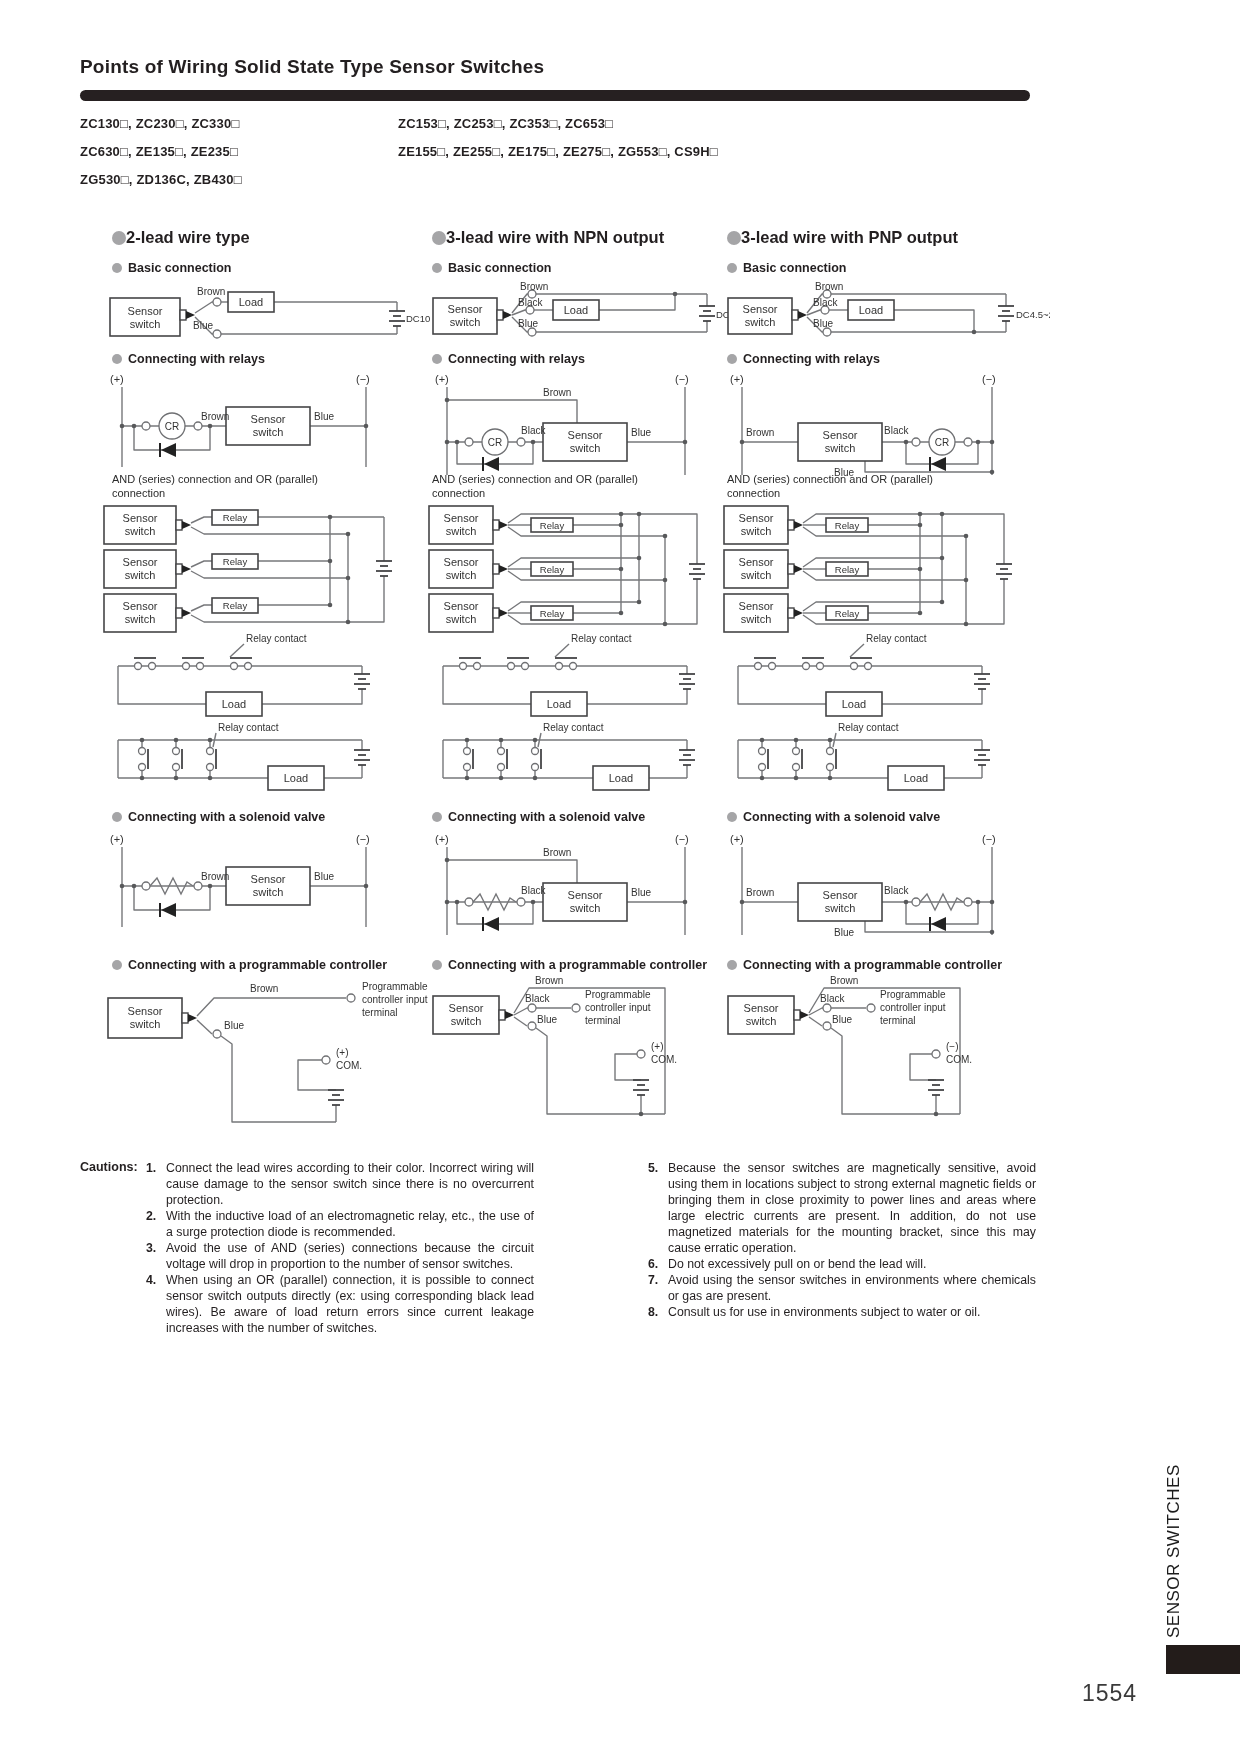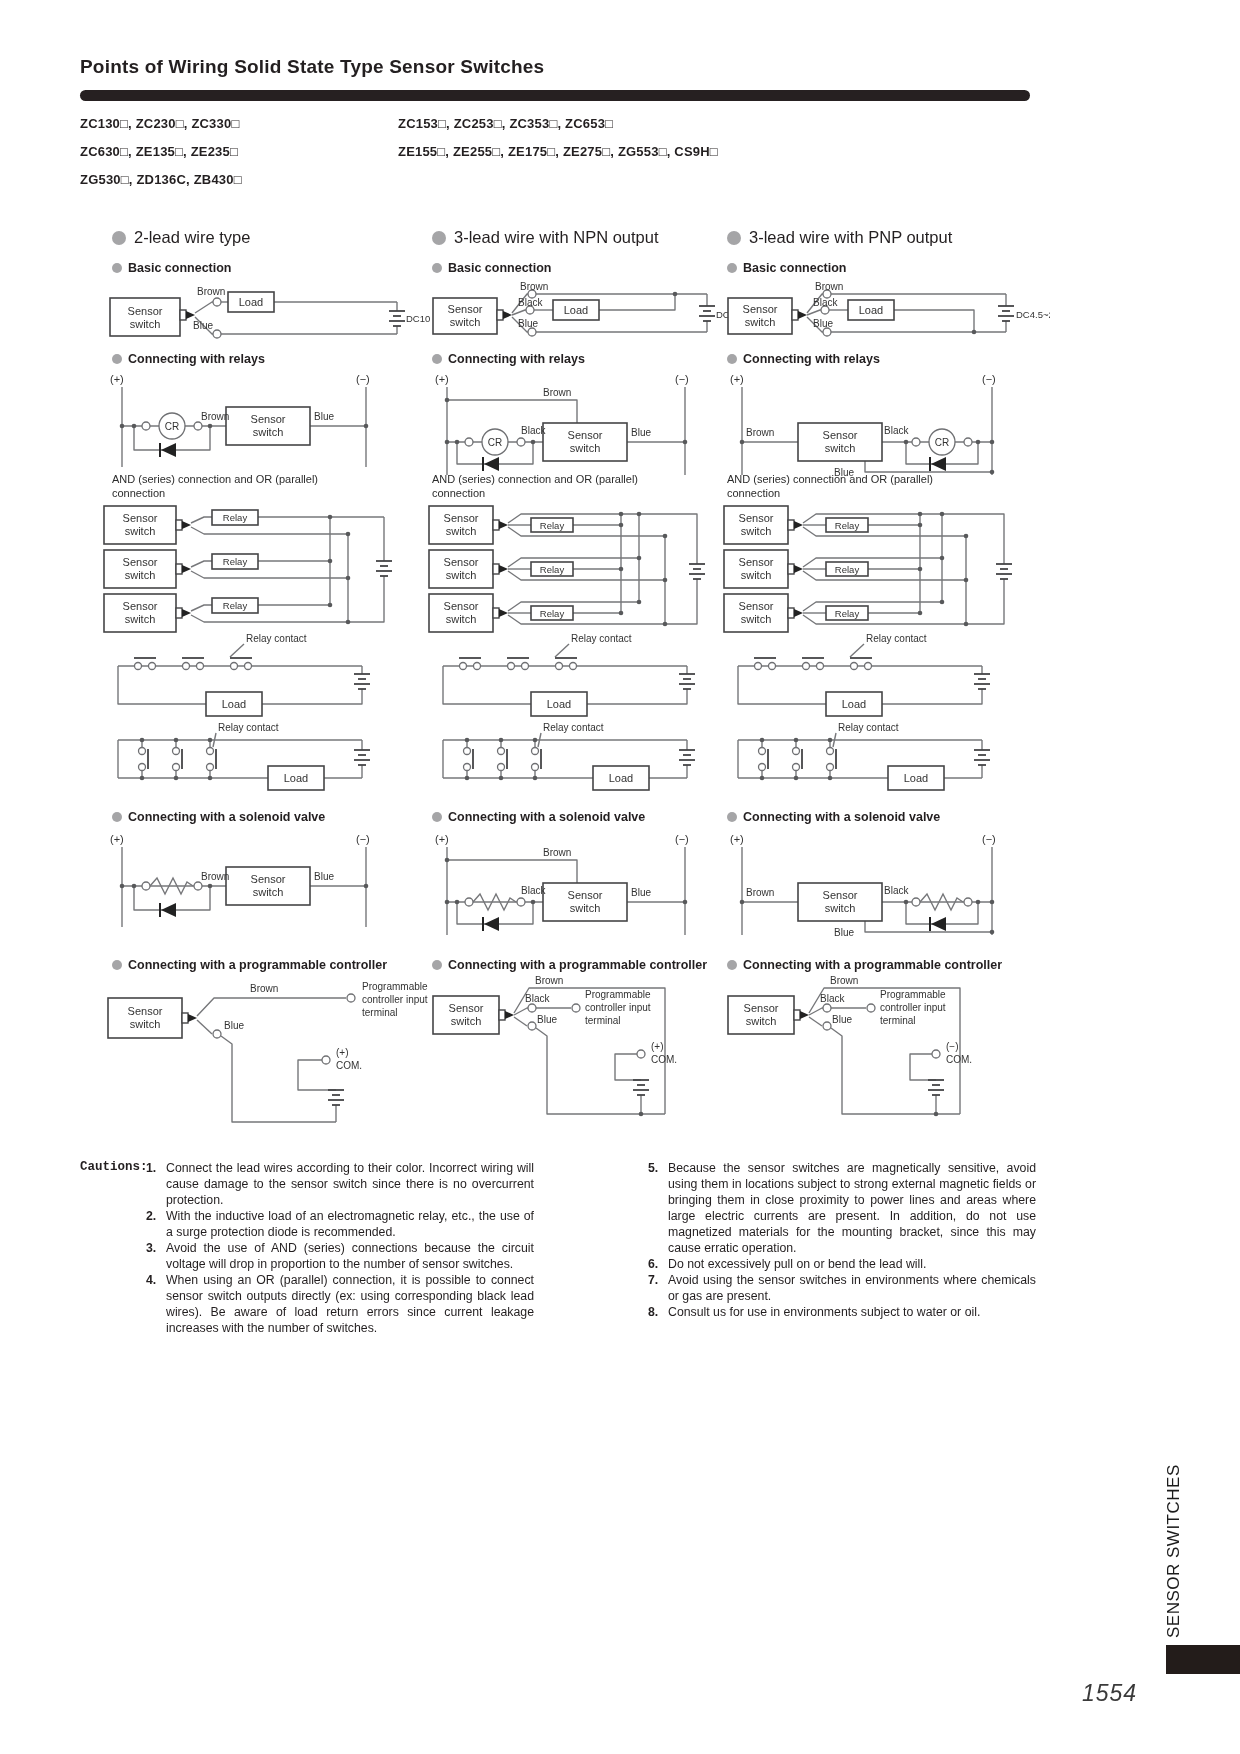--- a/index.html
+++ b/index.html
@@ -4,43 +4,43 @@
 <style>
   html,body{margin:0;padding:0;background:#ffffff;}
   body{font-family:"Liberation Sans","DejaVu Sans",sans-serif;color:#231f20;}
   .sheet{position:relative;width:1240px;height:1754px;background:#fff;overflow:hidden;padding-left:15px;}
   .abs{position:absolute;}
   .page-title{left:80px;top:56px;font-size:19px;font-weight:bold;letter-spacing:.2px;}
   .title-bar{left:80px;top:90px;width:950px;height:11px;background:#262021;border-radius:6px;}
   .models{font-size:13px;font-weight:bold;line-height:28px;letter-spacing:.2px;}
   .models-left{left:80px;top:110px;}
   .models-right{left:398px;top:110px;}
-  .col-title{display:flex;align-items:center;gap:8px;font-size:16.5px;font-weight:normal;}
+  .col-title{display:flex;align-items:center;font-size:16.5px;font-weight:bold;}
   .bullet-lg{width:14px;height:14px;border-radius:50%;background:#a5a5a7;flex:none;}
   .sub-title{display:flex;align-items:center;gap:6px;font-size:12.5px;font-weight:bold;justify-content:space-between;}
   .bullet-sm{width:10px;height:10px;border-radius:50%;background:#a5a5a7;flex:none;}
   .andor-text{font-size:11px;line-height:1.3;width:258px;color:#2b2b2b;}
   
   svg text{font-family:"Liberation Sans","DejaVu Sans",sans-serif;fill:#333;font-size:10px;}
   svg .cc{text-anchor:middle;font-size:11px;}
   svg .s9{text-anchor:middle;font-size:9.5px;}
   svg .t11{font-size:11px;}
   svg .bx{fill:#fff;stroke:#454547;stroke-width:1.6;}
   svg .w{stroke:#76777a;stroke-width:1.4;fill:none;stroke-linejoin:round;}
   svg .tm{fill:#fff;stroke:#6f7073;stroke-width:1.3;}
   svg .dt{fill:#58595b;stroke:none;}
   
-  .cautions-heading{left:80px;top:1160px;font-size:12.5px;font-weight:bold;font-family:Liberation Mono, monospace;}
+  .cautions-heading{left:80px;top:1160px;font-size:12.5px;font-weight:bold;}
   .c-col{font-size:12.3px;line-height:16px;}
   .c-item{display:flex;}
   .c-num{width:20px;flex:none;font-weight:bold;}
   .c-text{text-align:justify;}
   .side-tab-text{left:1164px;top:1638px;transform:rotate(-90deg);transform-origin:0 0;font-size:17px;letter-spacing:.5px;white-space:nowrap;color:#1c1c1c;}
   .side-tab-block{left:1166px;top:1645px;width:74px;height:29px;background:#231c1a;}
-  .page-number{left:1082px;top:1680px;font-size:23px;letter-spacing:1px;color:#3a3a3a;font-style:italic;}
+  .page-number{left:1082px;top:1680px;font-size:23px;letter-spacing:1px;color:#3a3a3a;}
 </style>
 </head>
 <body>
 
 <svg width="0" height="0" style="position:absolute">
   <defs>
     <g id="bat">
       <line x1="-8" y1="0" x2="8" y2="0" stroke="#454547" stroke-width="1.8"></line>
       <line x1="-4" y1="5" x2="4" y2="5" stroke="#454547" stroke-width="1.8"></line>
       <line x1="-8" y1="10" x2="8" y2="10" stroke="#454547" stroke-width="1.8"></line>

